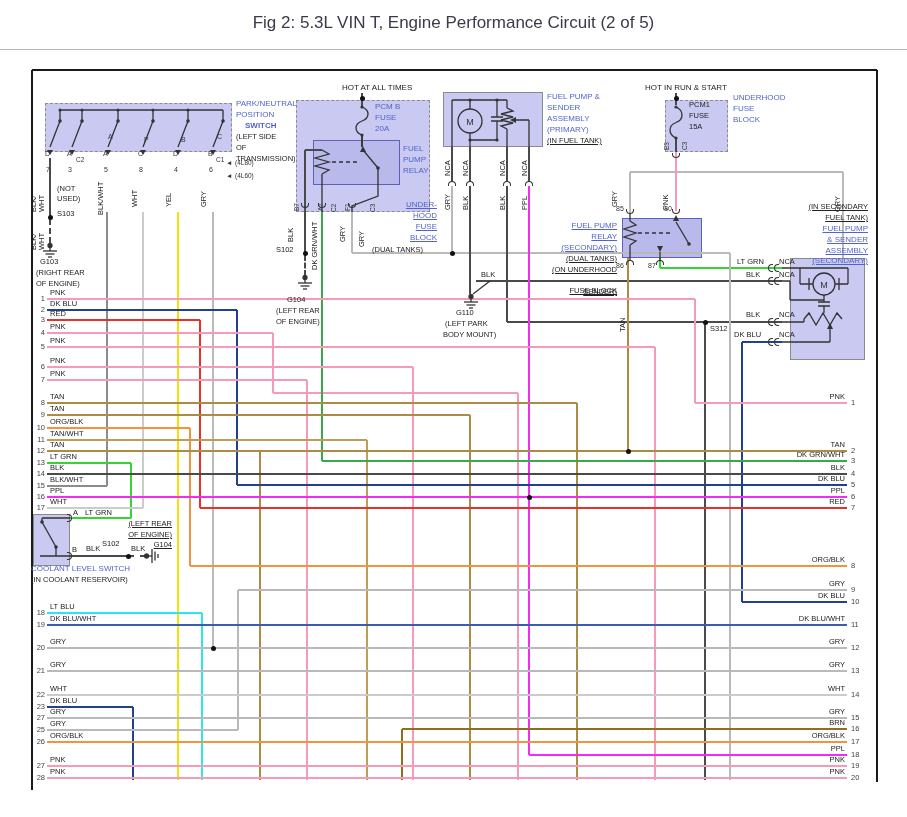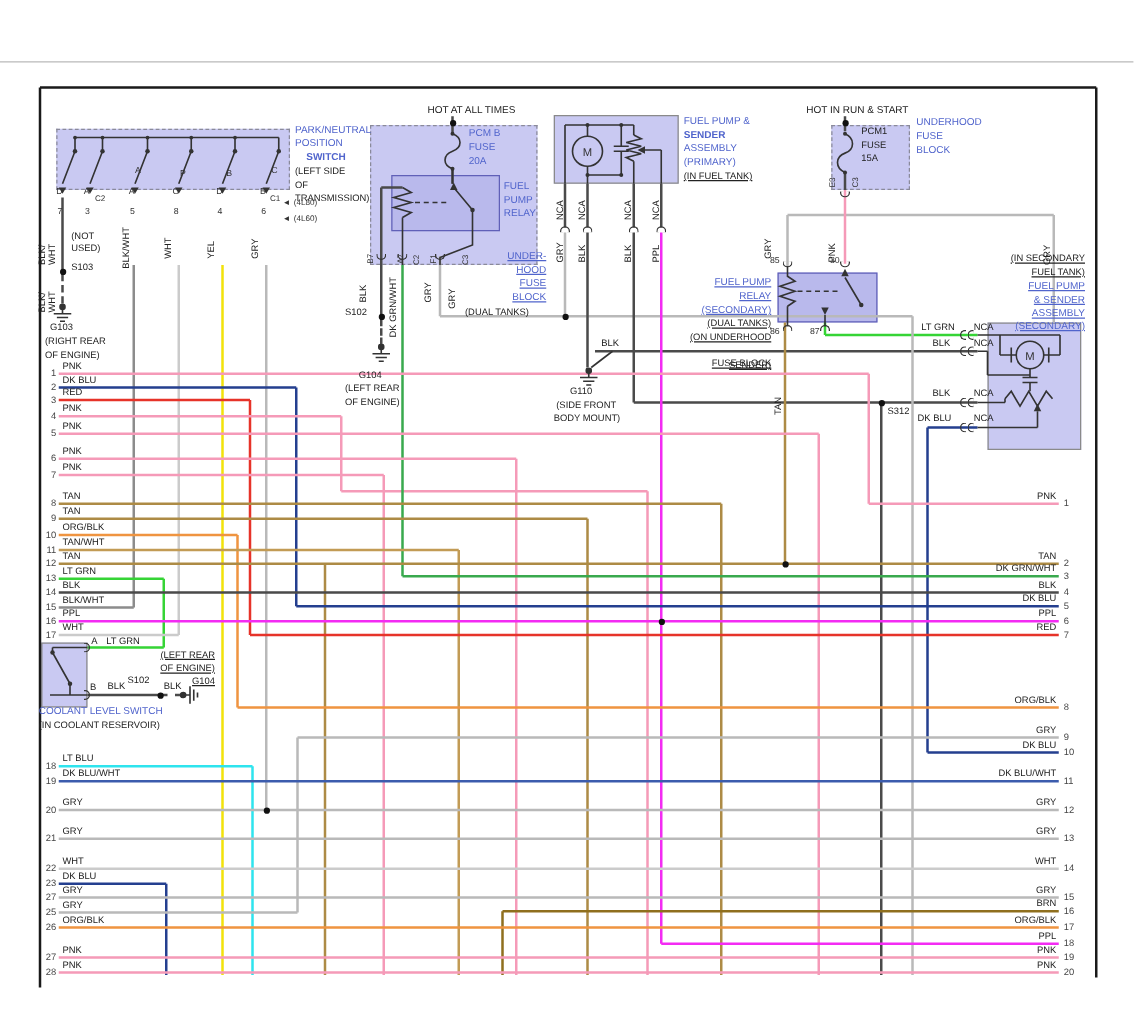--- a/index.html
+++ b/index.html
@@ -22,20 +22,21 @@
   .rownum{position:absolute;font-size:7.5px;color:#444;line-height:1;}
   .rowlab{position:absolute;font-size:7.5px;color:#222;line-height:1;white-space:nowrap;}
   .dot{position:absolute;width:5px;height:5px;border-radius:50%;background:#111;}
   .arc{position:absolute;box-sizing:border-box;}
   svg{position:absolute;left:0;top:0;}
 </style>
 </head>
 <body>
 
 <div id="stage">
+  <div id="title">Fig 2: 5.3L VIN T, Engine Performance Circuit (2 of 5)</div>
 
   <div class="box boxd" style="left:45px;top:103px;width:187px;height:49px;"></div>
   <div class="box boxd" style="left:296px;top:100px;width:134px;height:112px;"></div>
   <div class="box boxr" style="left:313px;top:140px;width:87px;height:45px;"></div>
   <div class="box boxs" style="left:443px;top:92px;width:100px;height:55px;"></div>
   <div class="box boxd" style="left:665px;top:100px;width:63px;height:52px;"></div>
   <div class="box boxr" style="left:622px;top:218px;width:80px;height:40px;"></div>
   <div class="box boxs" style="left:790px;top:258px;width:75px;height:102px;"></div>
   <div class="box boxs" style="left:33px;top:514px;width:37px;height:52px;"></div>
 
@@ -248,21 +249,21 @@
       <div class="lab b" style="left: 375px; top: 114px;">FUSE</div>
       <div class="lab b" style="left: 375px; top: 125px;">20A</div>
       <div class="lab b" style="left: 403px; top: 145px;">FUEL</div>
       <div class="lab b" style="left: 403px; top: 156px;">PUMP</div>
       <div class="lab b" style="left: 403px; top: 167px;">RELAY</div>
       <div class="lab b ar" style="left: 437px; top: 201px;">UNDER-</div>
       <div class="lab b ar" style="left: 437px; top: 212px;">HOOD</div>
       <div class="lab b ar" style="left: 437px; top: 223px;">FUSE</div>
       <div class="lab b ar" style="left: 437px; top: 234px;">BLOCK</div>
       <div class="lab b" style="left: 547px; top: 93px;">FUEL PUMP &amp;</div>
-      <div class="lab b" style="left: 547px; top: 104px; font-weight: bold;">SENDER</div>
+      <div class="lab b" style="left: 547px; top: 104px;">SENDER</div>
       <div class="lab b" style="left: 547px; top: 115px;">ASSEMBLY</div>
       <div class="lab b" style="left: 547px; top: 126px;">(PRIMARY)</div>
       <div class="lab k" style="left: 547px; top: 137px; text-decoration: underline;">(IN FUEL TANK)</div>
       <div class="lab k" style="left: 689px; top: 101px;">PCM1</div>
       <div class="lab k" style="left: 689px; top: 112px;">FUSE</div>
       <div class="lab k" style="left: 689px; top: 123px;">15A</div>
       <div class="lab b" style="left: 733px; top: 94px;">UNDERHOOD</div>
       <div class="lab b" style="left: 733px; top: 105px;">FUSE</div>
       <div class="lab b" style="left: 733px; top: 116px;">BLOCK</div>
       <div class="lab b ar" style="left: 617px; top: 222px;">FUEL PUMP</div>
@@ -280,21 +281,21 @@
       <div class="lab b ar" style="left: 868px; top: 257px;">(SECONDARY)</div>
       <div class="lab b" style="left: 31px; top: 565px;">COOLANT LEVEL SWITCH</div>
       <div class="lab k" style="left: 31px; top: 576px;">(IN COOLANT RESERVOIR)</div>
       <div class="lab k" style="left: 40px; top: 258px;">G103</div>
       <div class="lab k" style="left: 36px; top: 269px;">(RIGHT REAR</div>
       <div class="lab k" style="left: 36px; top: 280px;">OF ENGINE)</div>
       <div class="lab k" style="left: 287px; top: 296px;">G104</div>
       <div class="lab k" style="left: 276px; top: 307px;">(LEFT REAR</div>
       <div class="lab k" style="left: 276px; top: 318px;">OF ENGINE)</div>
       <div class="lab k" style="left: 456px; top: 309px;">G110</div>
-      <div class="lab k" style="left: 445px; top: 320px;">(SIDE FRONT</div>
+      <div class="lab k" style="left: 445px; top: 320px;">(LEFT PARK</div>
       <div class="lab k" style="left: 443px; top: 331px;">BODY MOUNT)</div>
       <div class="lab k ar" style="left: 172px; top: 520px;">(LEFT REAR</div>
       <div class="lab k ar" style="left: 172px; top: 531px;">OF ENGINE)</div>
       <div class="lab k ar" style="left: 172px; top: 541px;">G104</div>
       <div class="lab k" style="left: 372px; top: 246px;">(DUAL TANKS)</div>
       <div class="lab k" style="left: 57px; top: 185px;">(NOT</div>
       <div class="lab k" style="left: 57px; top: 195px;">USED)</div>
       <div class="lab k" style="left: 57px; top: 210px;">S103</div>
       <div class="lab k" style="left: 276px; top: 246px;">S102</div>
       <div class="lab k" style="left: 102px; top: 540px;">S102</div>

